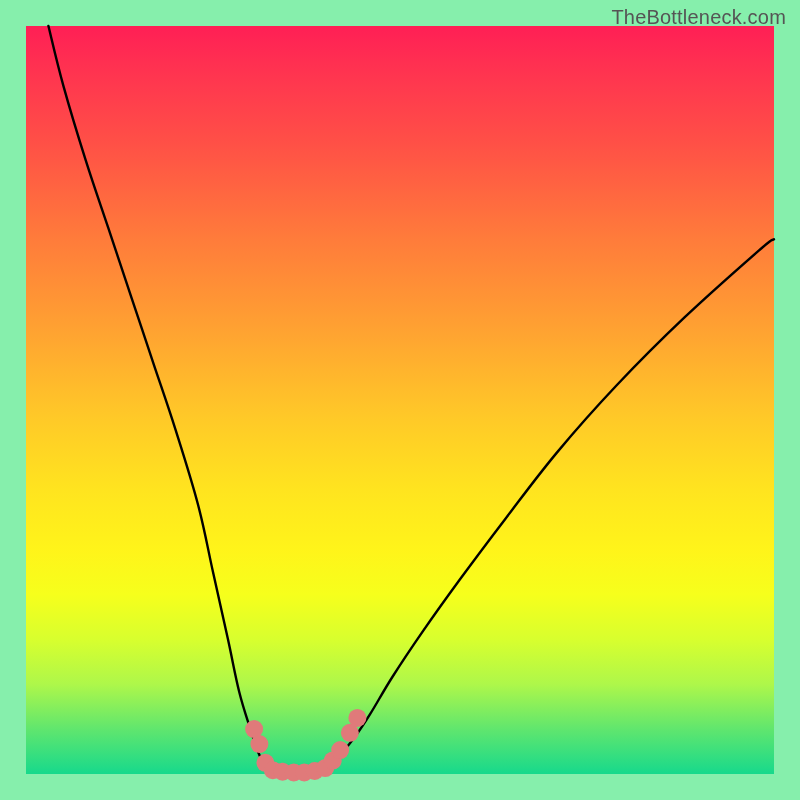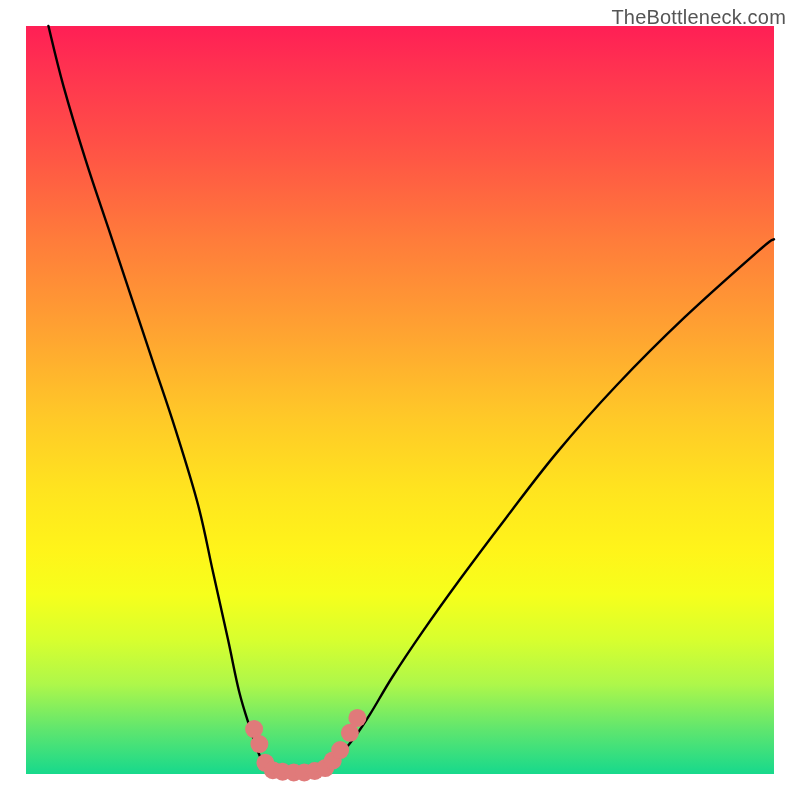--- a/index.html
+++ b/index.html
@@ -8,21 +8,21 @@
     width: 800px;
     height: 800px;
     background: #000;
     overflow: hidden;
     font-family: Arial, Helvetica, sans-serif;
   }
   .stage {
     position: relative;
     width: 800px;
     height: 800px;
-    background: #ffffff;
+    background: #86efac;
   }
   .plot-area {
     position: absolute;
     left: 26px;
     top: 26px;
     width: 748px;
     height: 748px;
     
     background: linear-gradient(
       to bottom,

